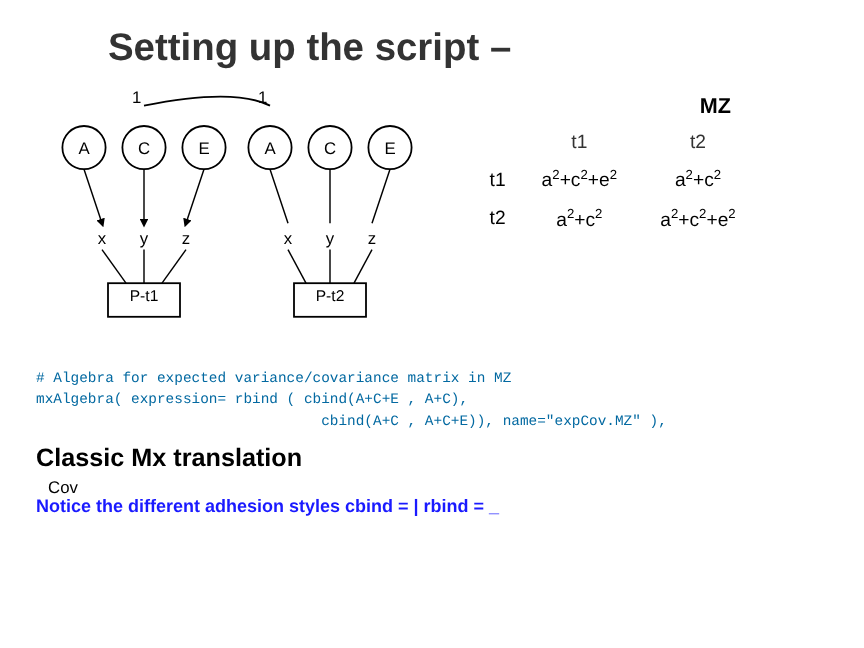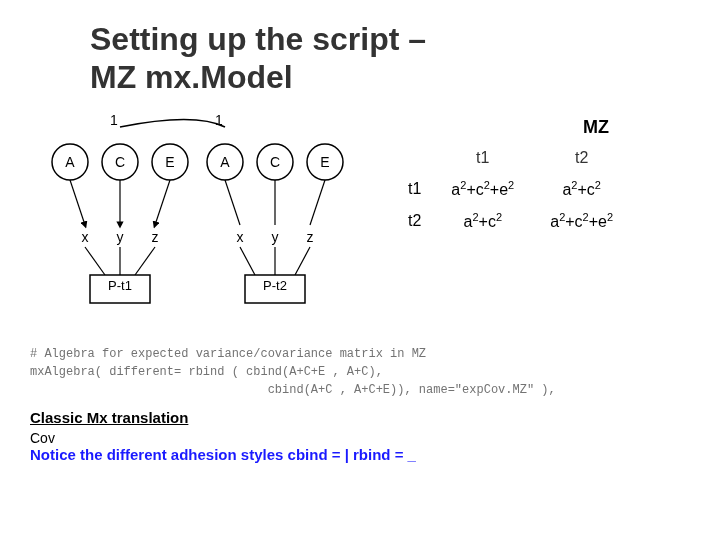--- a/index.html
+++ b/index.html
@@ -92,35 +92,34 @@
 
     sup {
       font-size: 11px;
     }
 
     
     .code-section {
       margin-top: 8px;
       font-family: 'Courier New', Courier, monospace;
       font-size: 12px;
-      color: #737373;
+      color: #0369a1;
       line-height: 1.5;
     }
 
     
     .classic-section {
       margin-top: 10px;
       font-size: 14px;
     }
 
     .classic-label {
       font-weight: bold;
-      font-size: 15px;
+      font-size: 21px;
       margin-bottom: 4px;
-      text-decoration: underline;
     }
 
     
     .notice-line {
       font-size: 15px;
       font-weight: bold;
       color: #1a1aff;
     }
 
     
@@ -143,21 +142,20 @@
       stroke-width: 1.5;
     }
   </style>
 </head>
 <body>
 
 <div class="slide">
 
   <div class="title">
     <span>Setting up the script –</span><br>
-    <span>MZ mx.Model</span>
   </div>
 
   <div class="diagram-area">
 
     <div class="path-diagram">
       <svg class="path-svg" viewBox="0 0 340 230">
 
         <text x="80" y="18" font-size="14" font-family="Arial">1</text>
         <text x="185" y="18" font-size="14" font-family="Arial">1</text>
 
@@ -245,26 +243,26 @@
             <td>a<sup>2</sup>+c<sup>2</sup>+e<sup>2</sup></td>
           </tr>
         </tbody>
       </table>
     </div>
 
   </div>
 
   <div class="code-section">
     <div><span># Algebra for expected variance/covariance matrix in MZ</span></div>
-    <div><span>mxAlgebra( different= rbind  ( cbind(A+C+E , A+C),</span></div>
+    <div><span>mxAlgebra( expression= rbind  ( cbind(A+C+E , A+C),</span></div>
     <div>&nbsp;&nbsp;&nbsp;&nbsp;&nbsp;&nbsp;&nbsp;&nbsp;&nbsp;&nbsp;&nbsp;&nbsp;&nbsp;&nbsp;&nbsp;&nbsp;&nbsp;&nbsp;&nbsp;&nbsp;&nbsp;&nbsp;&nbsp;&nbsp;&nbsp;&nbsp;&nbsp;&nbsp;&nbsp;&nbsp;&nbsp;&nbsp;<span>                                cbind(A+C   , A+C+E)), name="expCov.MZ" ),</span></div>
   </div>
 
   <div class="classic-section">
     <div class="classic-label">Classic Mx translation</div>
-    <div style="display:flex; flex-direction:row; gap:8px; font-family: 'Courier New', monospace; font-size:13px;">
+    <div style="display:flex; flex-direction:row; gap:8px; margin-left:10px; font-family: 'Courier New', monospace; font-size:13px;">
       <span style="font-family:Arial; font-size:14px;">Cov</span>
     </div>
   </div>
 
   <div class="notice-line">Notice the different adhesion styles cbind = | rbind = _</div>
 
 </div>
 
 </body></html>

